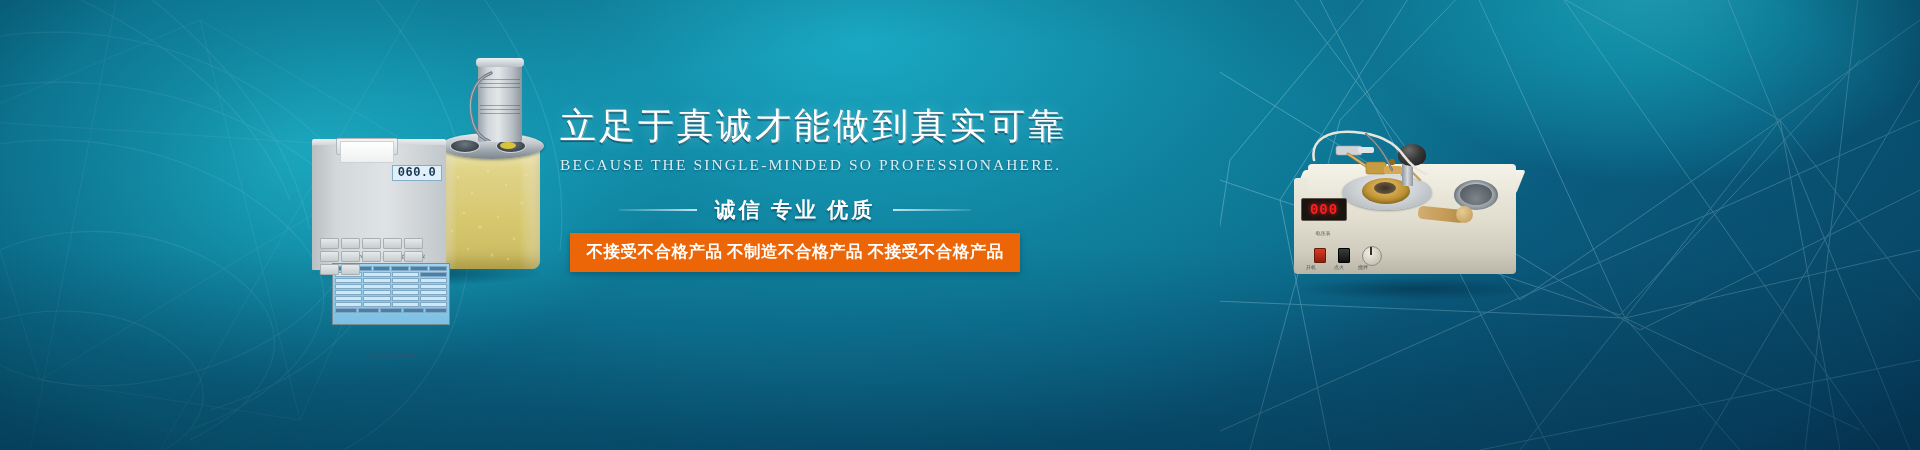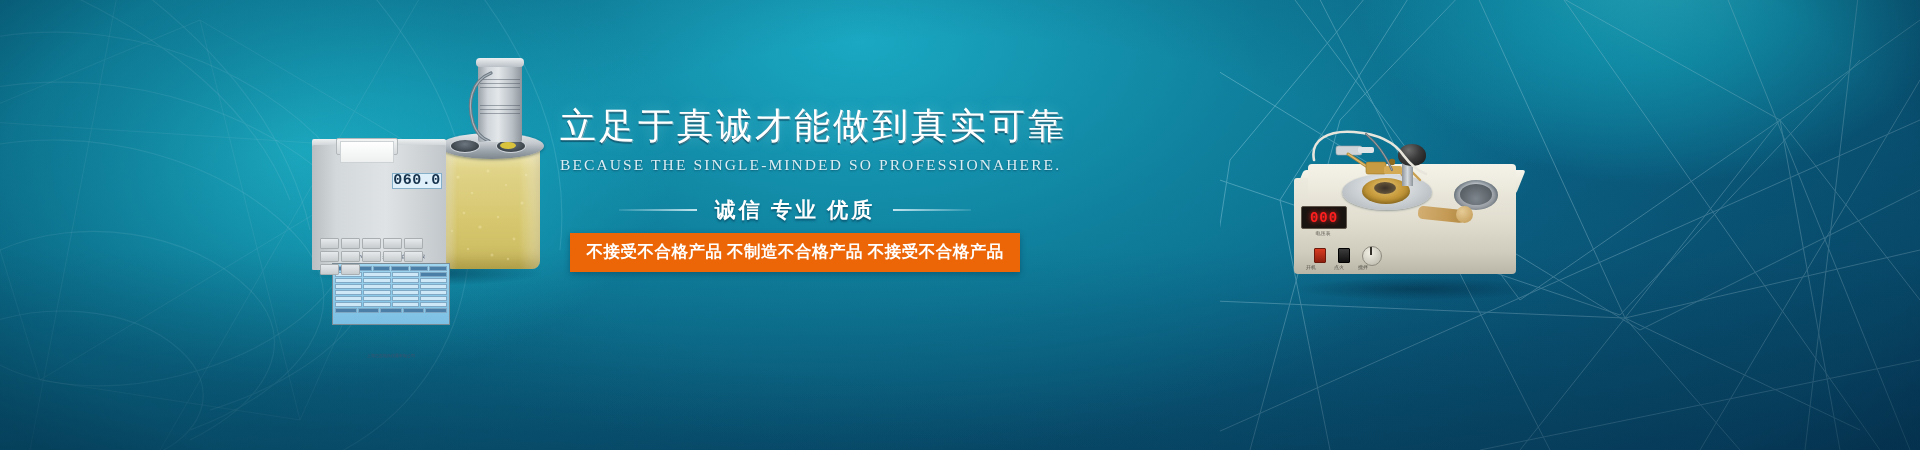--- a/index.html
+++ b/index.html
@@ -131,22 +131,22 @@
     border:1px solid #7a8b96;
     padding:2px;box-sizing:border-box;
     display:flex;flex-direction:column;gap:1px;
   }
   .vl-screen-row{display:flex;gap:1px;height:5px;}
   .vl-cell{background:#cfe8f7;border:.4px solid #7fa9c4;flex:1;}
   .vl-cell.dark{background:#4b7fa8;}
   .vl-big{
     position:absolute;right:4px;top:20px;width:48px;height:14px;
     background:#dff0fa;border:1px solid #85aec9;
-    color:#16324c;font-family:"Liberation Mono",monospace;font-size:15px;
-    font-weight:bold;text-align:center;line-height:14px;letter-spacing:.5px;margin-top:8px;
+    color:#16324c;font-family:"Liberation Mono",monospace;font-size:12px;
+    font-weight:bold;text-align:center;line-height:14px;letter-spacing:.5px;
   }
   .vl-keypad{
     position:absolute;left:20px;top:183px;width:118px;height:22px;
     display:flex;flex-wrap:wrap;gap:2px;align-content:flex-start;
   }
   .vl-key{width:17px;height:9px;background:linear-gradient(to bottom,#e7eaec,#c7ccce);
           border:.5px solid #a9aeb1;border-radius:1px;}
   .vl-foot{
     position:absolute;left:16px;top:207px;width:126px;height:7px;
     font-size:4px;color:#44506b;text-align:center;line-height:7px;white-space:nowrap;overflow:hidden;
@@ -263,21 +263,21 @@
     background:linear-gradient(to right,#d2ae72 0%,#c49a55 60%,#b08840 100%);
     border-radius:7px 9px 9px 7px;
     transform:rotate(6deg);
   }
   .fp-handle-tip{
     position:absolute;left:166px;top:78px;width:17px;height:17px;
     background:radial-gradient(circle at 36% 32%,#e6cb96,#bf9750);
     border-radius:50%;
   }
   .fp-display{
-    position:absolute;left:11px;top:78px;width:44px;height:21px;
+    position:absolute;left:11px;top:70px;width:44px;height:21px;
     background:#1a1410;border:1px solid #5e554a;border-radius:2px;
     display:flex;align-items:center;justify-content:center;
   }
   .fp-digits{
     font-family:"Liberation Mono",monospace;
     font-size:14px;font-weight:bold;letter-spacing:1px;
     color:#ff1f1f;
     text-shadow:0 0 5px rgba(255,40,40,.9);
     line-height:1;
   }

